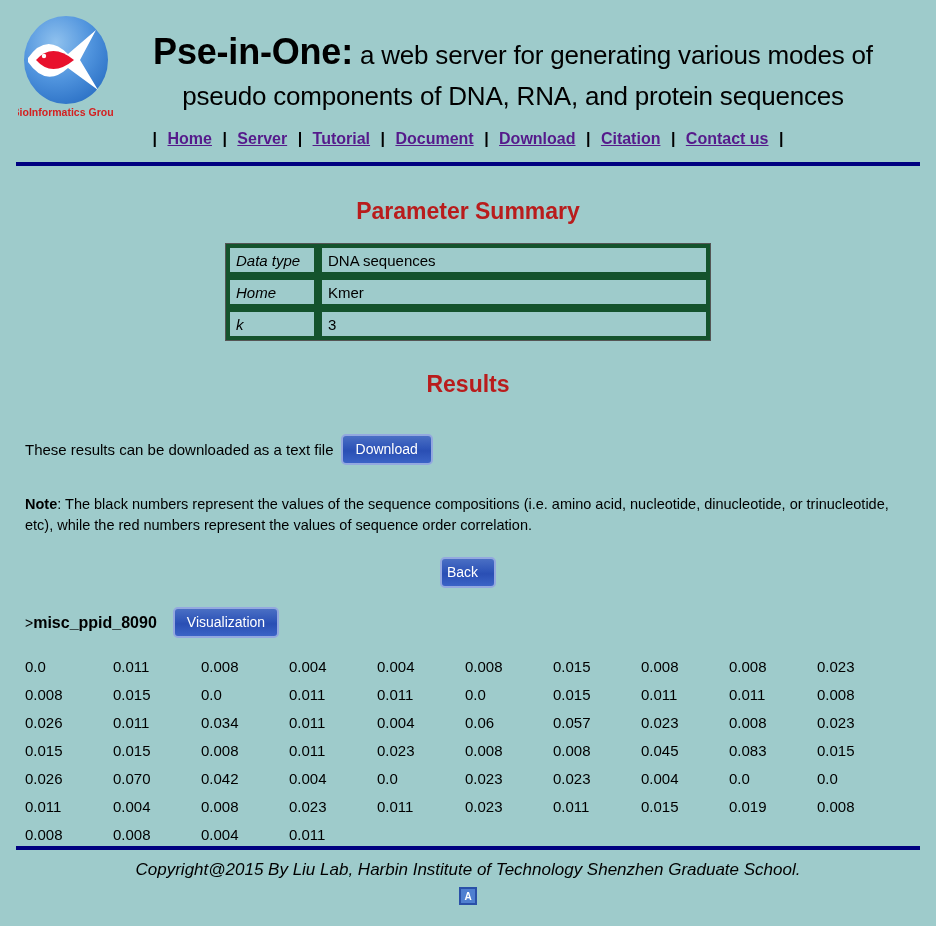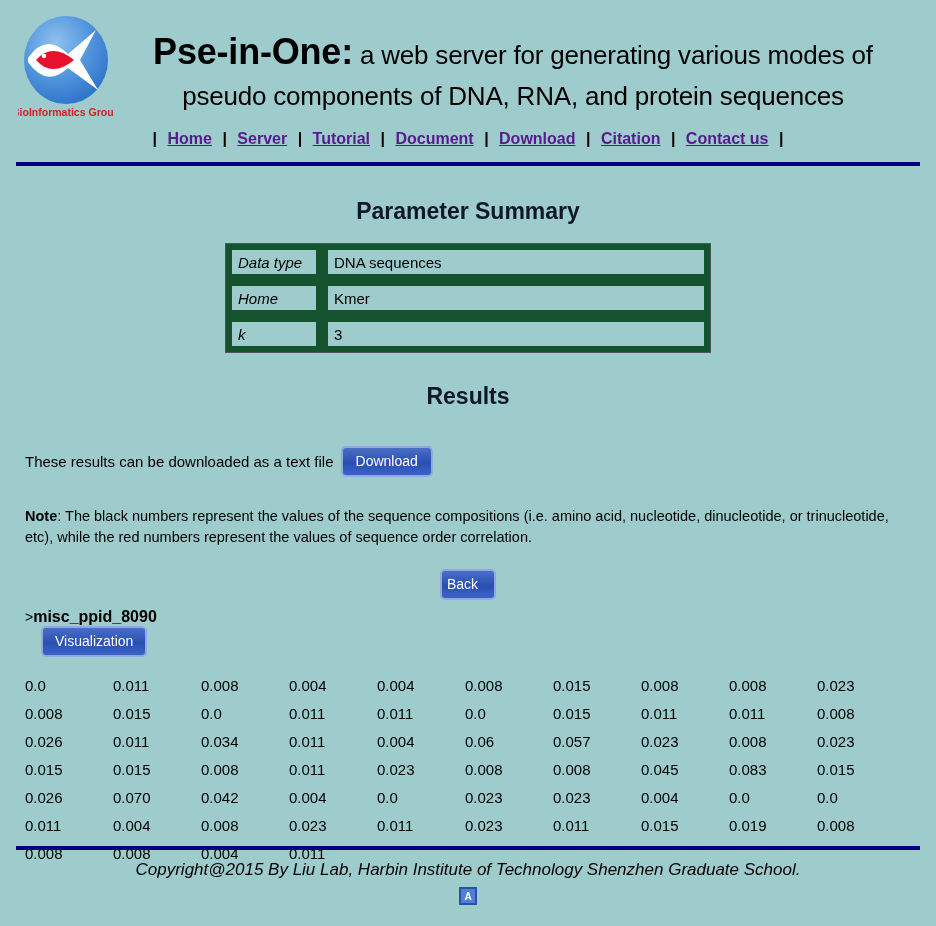--- a/index.html
+++ b/index.html
@@ -68,40 +68,40 @@
     height: 4px;
     background: #000080;
     margin: 14px 16px 0 16px;
   }
 
   
   .section-title {
     text-align: center;
     font-size: 23px;
     font-weight: bold;
-    color: #0f172a;
+    color: #b91c1c;
   }
   #h-params { margin-top: 32px; }
   #h-results { margin-top: 30px; }
 
   
   .param-wrap {
     display: flex;
     justify-content: center;
     margin-top: 18px;
   }
   table.param {
     border-collapse: separate;
     border-spacing: 0;
     border: 1px solid #555;
     background: transparent;
     width: 486px;
   }
   table.param td {
-    border: 6px solid #14532d;
+    border: 4px solid #14532d;
     padding: 2px 6px;
     font-size: 15px;
     height: 20px;
     vertical-align: middle;
   }
   table.param td.key {
     font-style: italic;
     width: 72px;
     white-space: nowrap;
   }
@@ -140,24 +140,23 @@
 
   
   .back-row {
     margin-top: 22px;
     text-align: center;
   }
   .back-row .btn { padding: 6px 16px 7px 5px; }
 
   
   .seq-row {
-    margin: 8px 0 0 25px;
-    display: flex;
-    align-items: flex-start;
-    flex-direction: column;
+    margin: 19px 0 0 25px;
+    display: flex;
+    align-items: center;
   }
   .seq-name {
     font-size: 16px;
     color: #000;
     white-space: nowrap;
   }
   .seq-name .gt { font-weight: normal; font-size: 14px; }
   .seq-name .nm { font-weight: bold; }
   .seq-row .btn {
     margin-left: 16px;

